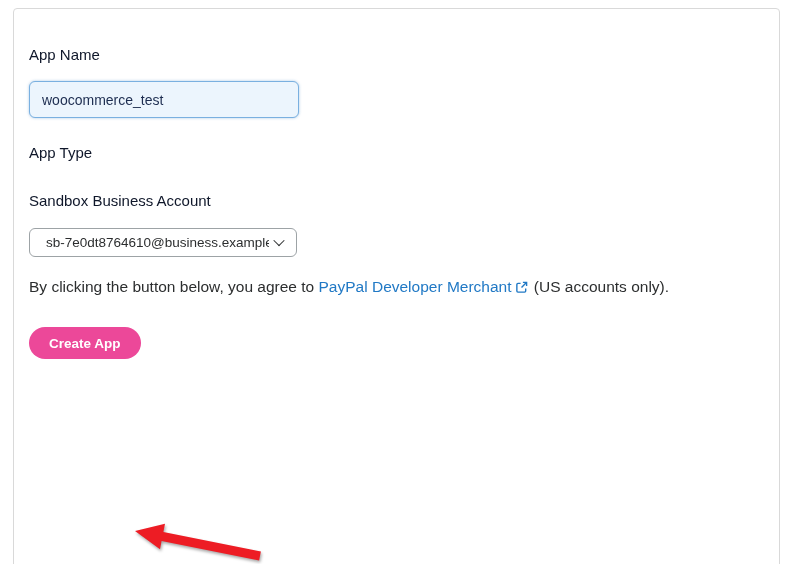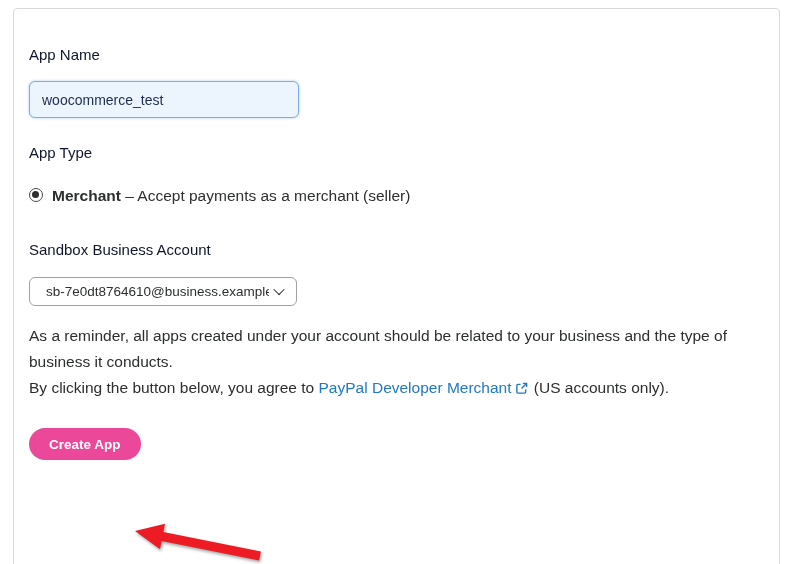--- a/index.html
+++ b/index.html
@@ -168,35 +168,30 @@
 <div class="panel">
 
   <div class="panel-body">
 
     <div class="field-label">App Name</div>
     <input class="text-input" type="text" value="woocommerce_test" style="">
 
     <div class="field-label" style="margin-top:27px;">App Type</div>
 
     <div class="radio-group">
-      <div class="radio-row">
-        <span class="radio-circle selected"></span>
-        <span class="radio-text"><b>Merchant</b> <span>–</span> <span>Accept payments as a merchant (seller)</span></span>
-      </div>
     </div>
 
     <div class="field-label" style="margin-top:33px;">Sandbox Business Account</div>
 
     <div class="select-box">
       <span class="select-value">sb-7e0dt8764610@business.example.co</span>
       <span class="select-chevron"></span>
     </div>
 
     <div class="para">
-      <p>As a reminder, all apps created under your account should be related to your business and the type of business it conducts.</p>
       <p><span>By clicking the button below, you agree to </span><a class="link">PayPal Developer Merchant</a><span class="ext-icon"><svg width="13" height="13" viewBox="0 0 14 14">
               <path d="M6 2.5H3.2c-.7 0-1.2.5-1.2 1.2v7.1c0 .7.5 1.2 1.2 1.2h7.1c.7 0 1.2-.5 1.2-1.2V8" fill="none" stroke="#2179c5" stroke-width="1.5"></path>
               <path d="M8.5 1.5h4v4" fill="none" stroke="#2179c5" stroke-width="1.5"></path>
               <path d="M12.3 1.7L7 7" fill="none" stroke="#2179c5" stroke-width="1.5"></path>
             </svg></span><span> (US accounts only).</span></p>
     </div>
 
     <button class="create-btn">Create App</button>
 
   </div>

